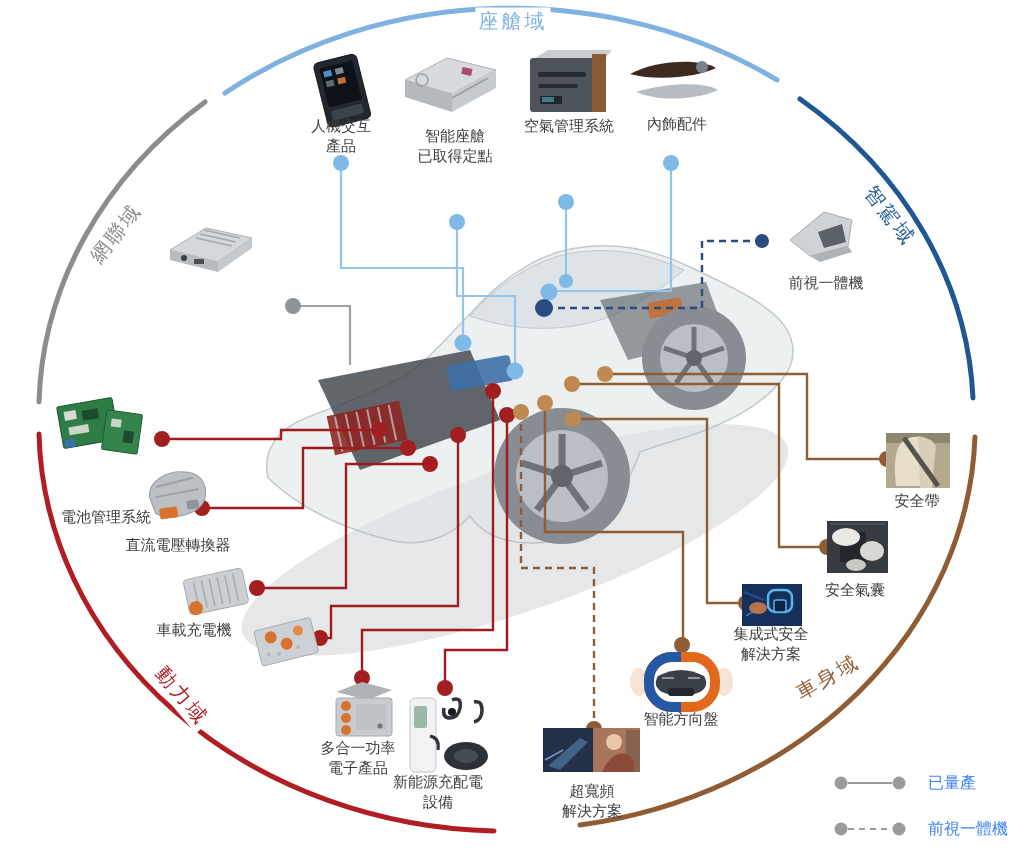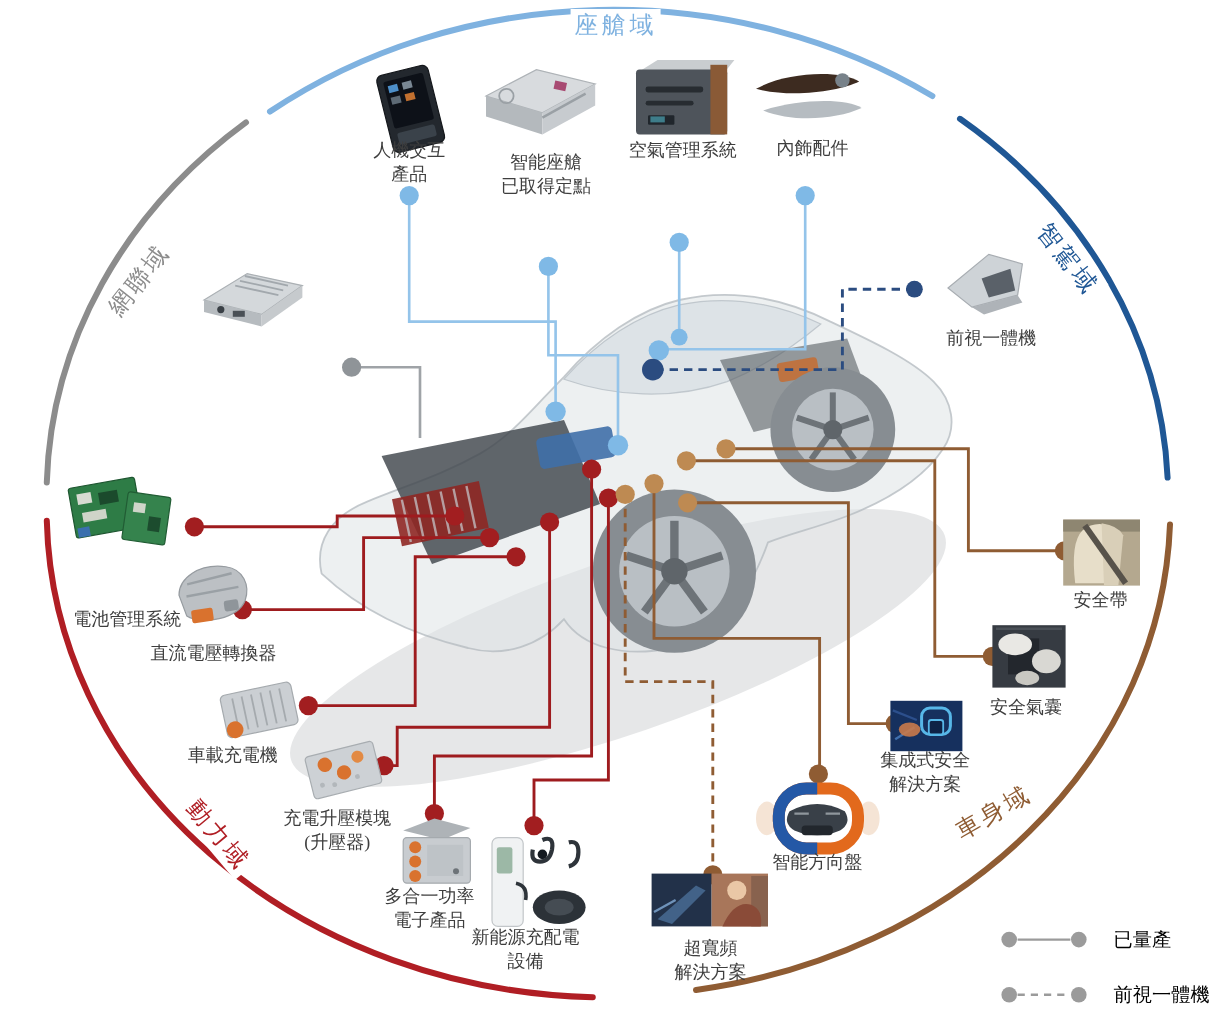--- a/index.html
+++ b/index.html
@@ -9,21 +9,21 @@
   .plabel{position:absolute;transform:translateX(-50%);text-align:center;
           font-size:15px;line-height:20px;color:#3e3e3e;white-space:nowrap;}
   .dlabel{position:absolute;transform:translate(-50%,-50%);font-size:20px;letter-spacing:3px;
           white-space:nowrap;background:#fff;padding:0 3px;}
   .dlabel.rot-n{transform:translate(-50%,-50%) rotate(-52deg);}
   .dlabel.rot-d{transform:translate(-50%,-50%) rotate(52deg);}
   .dlabel.rot-p{transform:translate(-50%,-50%) rotate(50deg);}
   .dlabel.rot-b{transform:translate(-50%,-50%) rotate(-30deg);}
   .c-cockpit{color:#7FB2E0;} .c-driving{color:#1F5795;} .c-body{color:#8F5C33;}
   .c-power{color:#B01E24;} .c-network{color:#8C8C8C;}
-  .legend-label{position:absolute;font-size:16px;color:#000000;white-space:nowrap;}
+  .legend-label{position:absolute;font-size:16px;color:#3b82f6;white-space:nowrap;}
 </style>
 </head>
 <body>
 
 <div class="stage">
 
 <svg width="1018" height="854" viewBox="0 0 1018 854">
   <defs>
     <clipPath id="wheel-left-half">
           <rect x="636" y="648" width="45" height="70"></rect>
@@ -371,24 +371,20 @@
 </div>
 <div class="plabel" style="left:106px;top:463px;margin-top:44px;">
   <div>電池管理系統</div>
 </div>
 <div class="plabel" style="left:178px;top:535px;">
   <div>直流電壓轉換器</div>
 </div>
 <div class="plabel" style="left:194px;top:620px;">
   <div>車載充電機</div>
 </div>
-<div class="plabel" style="left:281px;top:673px;">
-  <div>充電升壓模塊</div>
-  <div>(升壓器)</div>
-</div>
 <div class="plabel" style="left:358px;top:738px;">
   <div>多合一功率</div>
   <div>電子產品</div>
 </div>
 <div class="plabel" style="left:438px;top:772px;">
   <div>新能源充配電</div>
   <div>設備</div>
 </div>
 <div class="plabel" style="left:592px;top:781px;">
   <div>超寬頻</div>

